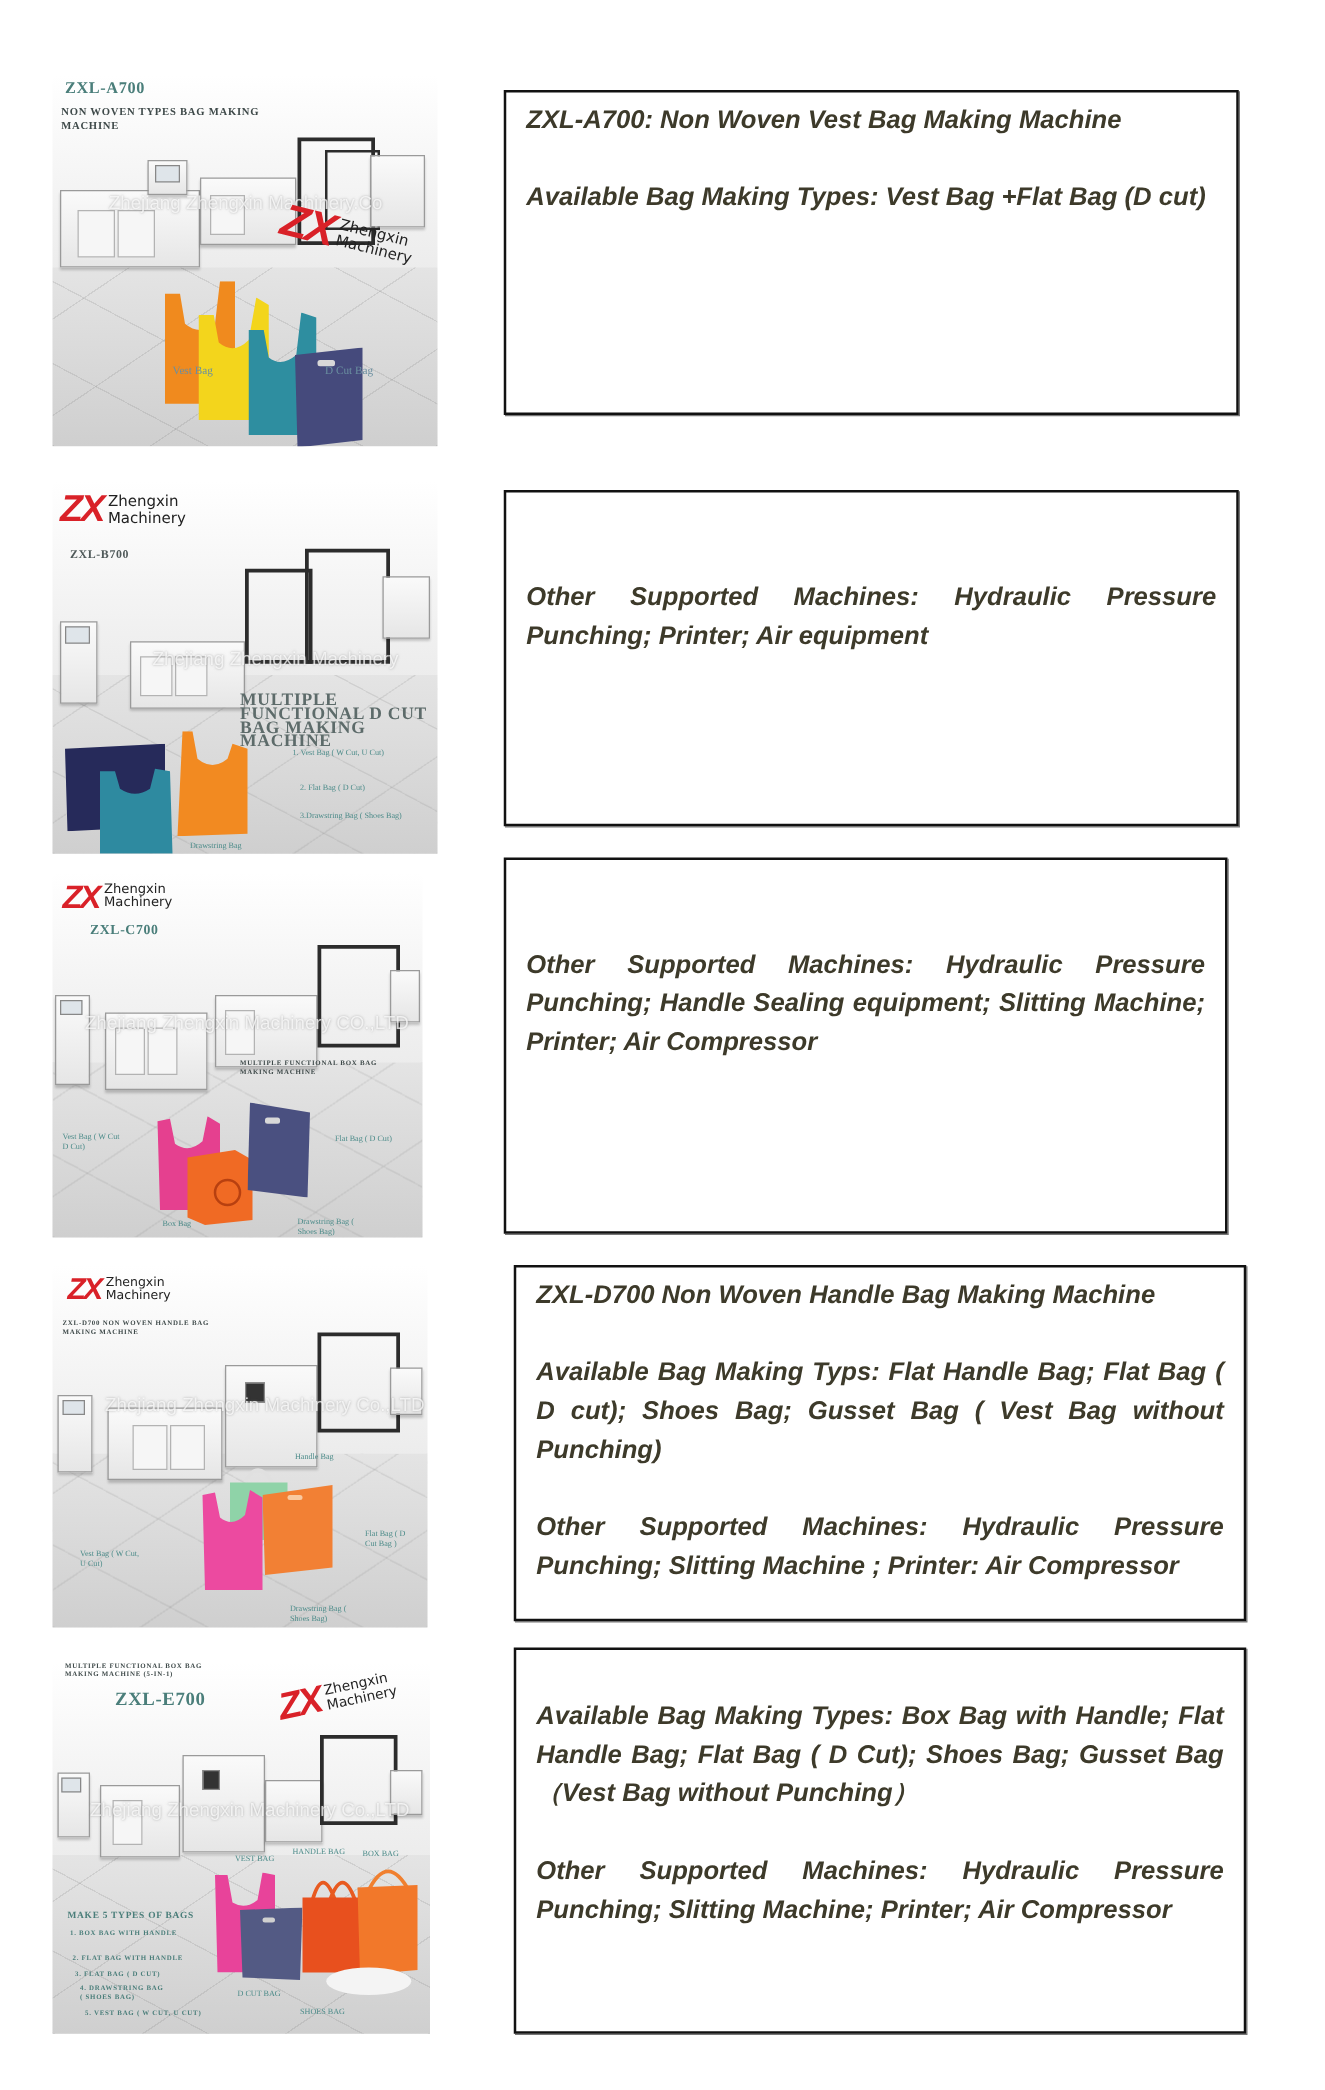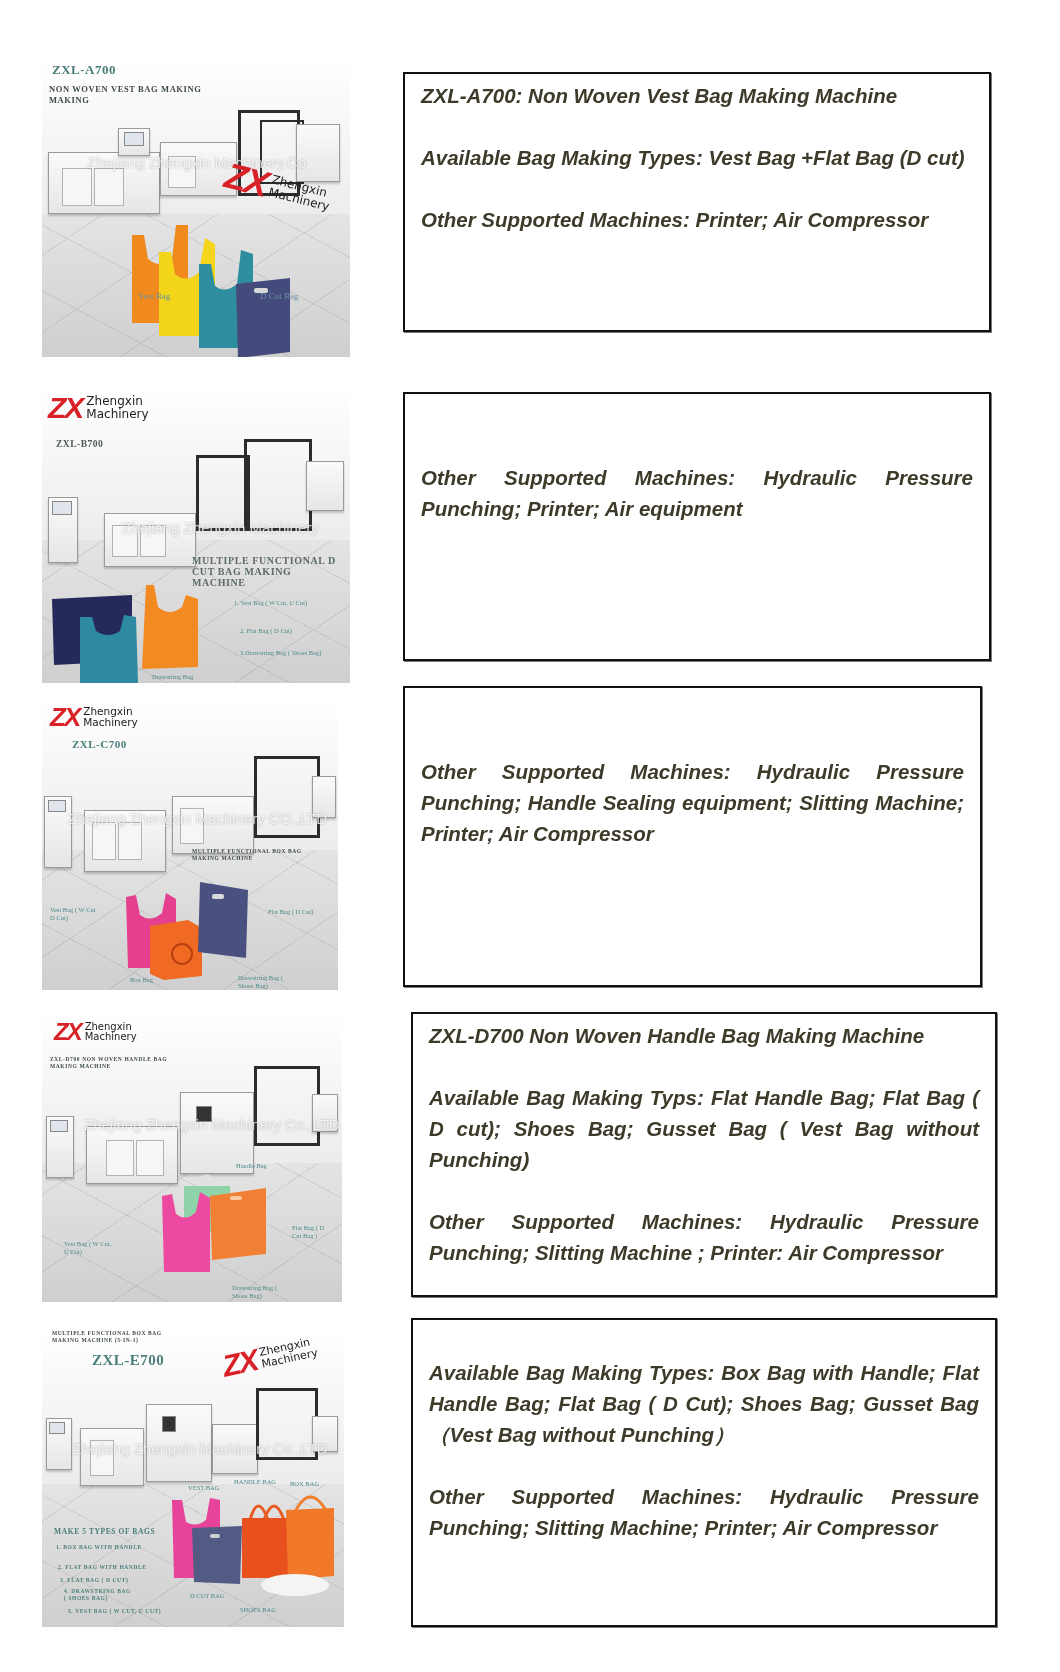--- a/index.html
+++ b/index.html
@@ -37,21 +37,21 @@
     .info-box p { margin: 0; text-align: justify; font-style: italic; }
     .info-box .title { text-align: left; }
     .gap { height: 31px; }
   </style>
 </head>
 <body>
 
 <div class="img-panel" style="top:60px;height:297px;">
   <div class="floor"></div>
   <div class="model-label" style="left:10px;top:2px;font-size:13px;">ZXL-A700</div>
-  <div class="tagline" style="left:7px;top:24px;width:170px;">NON WOVEN VEST BAG MAKING MAKING</div>
+  <div class="tagline" style="left:7px;top:24px;width:170px;">NON WOVEN TYPES BAG MAKING MACHINE</div>
   <div class="machine" style="left:6px;top:50px;width:296px;height:120px;">
     <div class="m-body" style="left:0;top:42px;width:110px;height:60px;"></div>
     <div class="m-door" style="left:14px;top:58px;width:28px;height:36px;"></div>
     <div class="m-door" style="left:46px;top:58px;width:28px;height:36px;"></div>
     <div class="m-body" style="left:70px;top:18px;width:30px;height:26px;"></div>
     <div class="m-panel" style="left:76px;top:22px;width:18px;height:12px;"></div>
     <div class="m-body" style="left:112px;top:32px;width:75px;height:52px;"></div>
     <div class="m-door" style="left:120px;top:46px;width:26px;height:30px;"></div>
     <div class="m-frame" style="left:190px;top:0px;width:56px;height:80px;"></div>
     <div class="m-frame" style="left:212px;top:10px;width:40px;height:60px;border-width:2px;"></div>
@@ -80,21 +80,20 @@
     </svg>
   <div class="bag-label" style="left:96px;top:232px;font-size:9px;color:#6a8fa0;">Vest Bag</div>
   <div class="bag-label" style="left:218px;top:232px;font-size:9px;color:#6a8fa0;">D Cut Bag</div>
 </div>
 
 <div class="info-box" style="left:403px;top:72px;width:588px;height:260px;padding-top:6px;">
   <p class="title">ZXL-A700: Non Woven Vest Bag Making Machine</p>
   <div class="gap"></div>
   <p>Available Bag Making Types: Vest Bag +Flat Bag (D cut)</p>
   <div class="gap"></div>
-  <p class="title">Other Supported Machines: Printer; Air Compressor</p>
 </div>
 
 <div class="img-panel" style="top:385px;height:298px;">
   <div class="floor"></div>
   <div class="zx-logo" style="left:6px;top:8px;">
     <span class="zx-mark" style="font-size:30px;">ZX</span>
     <span class="zx-text" style="font-size:12px;">
       <span>Zhengxin</span><br>
       <span>Machinery</span>
     </span>
@@ -104,21 +103,21 @@
     <div class="m-body" style="left:0;top:72px;width:28px;height:64px;"></div>
     <div class="m-panel" style="left:4px;top:76px;width:18px;height:12px;"></div>
     <div class="m-body" style="left:56px;top:88px;width:90px;height:52px;"></div>
     <div class="m-door" style="left:64px;top:100px;width:24px;height:30px;"></div>
     <div class="m-door" style="left:92px;top:100px;width:24px;height:30px;"></div>
     <div class="m-frame" style="left:148px;top:30px;width:48px;height:70px;"></div>
     <div class="m-frame" style="left:196px;top:14px;width:62px;height:86px;"></div>
     <div class="m-body" style="left:258px;top:36px;width:36px;height:48px;"></div>
   </div>
   <div class="watermark" style="left:80px;top:134px;">Zhejiang Zhengxin Machinery</div>
-  <div class="tagline" style="left:150px;top:170px;width:150px;font-size:10px;color:#5d6b6a;">MULTIPLE FUNCTIONAL D CUT BAG MAKING MACHINE</div>
+  <div class="tagline" style="left:150px;top:170px;width:150px;font-size:14px;color:#5d6b6a;">MULTIPLE FUNCTIONAL D CUT BAG MAKING MACHINE</div>
   <div class="bag-label" style="left:192px;top:214px;">1. Vest Bag ( W Cut, U Cut)</div>
   <div class="bag-label" style="left:198px;top:242px;">2. Flat Bag ( D Cut)</div>
   <div class="bag-label" style="left:198px;top:264px;width:100px;">3.Drawstring Bag ( Shoes Bag)</div>
   <svg class="bag" style="left:10px;top:210px;" width="82" height="70" viewBox="0 0 82 70">
       <path d="M0 4 L80 0 L80 66 L2 70 Z" fill="#262a5a"></path>
     </svg>
   <svg class="bag" style="left:36px;top:228px;" width="62" height="70" viewBox="0 0 62 70">
       <path d="M2 4 L14 4 L18 18 Q30 26 42 18 L46 2 L58 4 L60 70 L2 70 Z" fill="#2e8aa0"></path>
     </svg>
   <svg class="bag" style="left:98px;top:200px;" width="60" height="84" viewBox="0 0 60 84">

